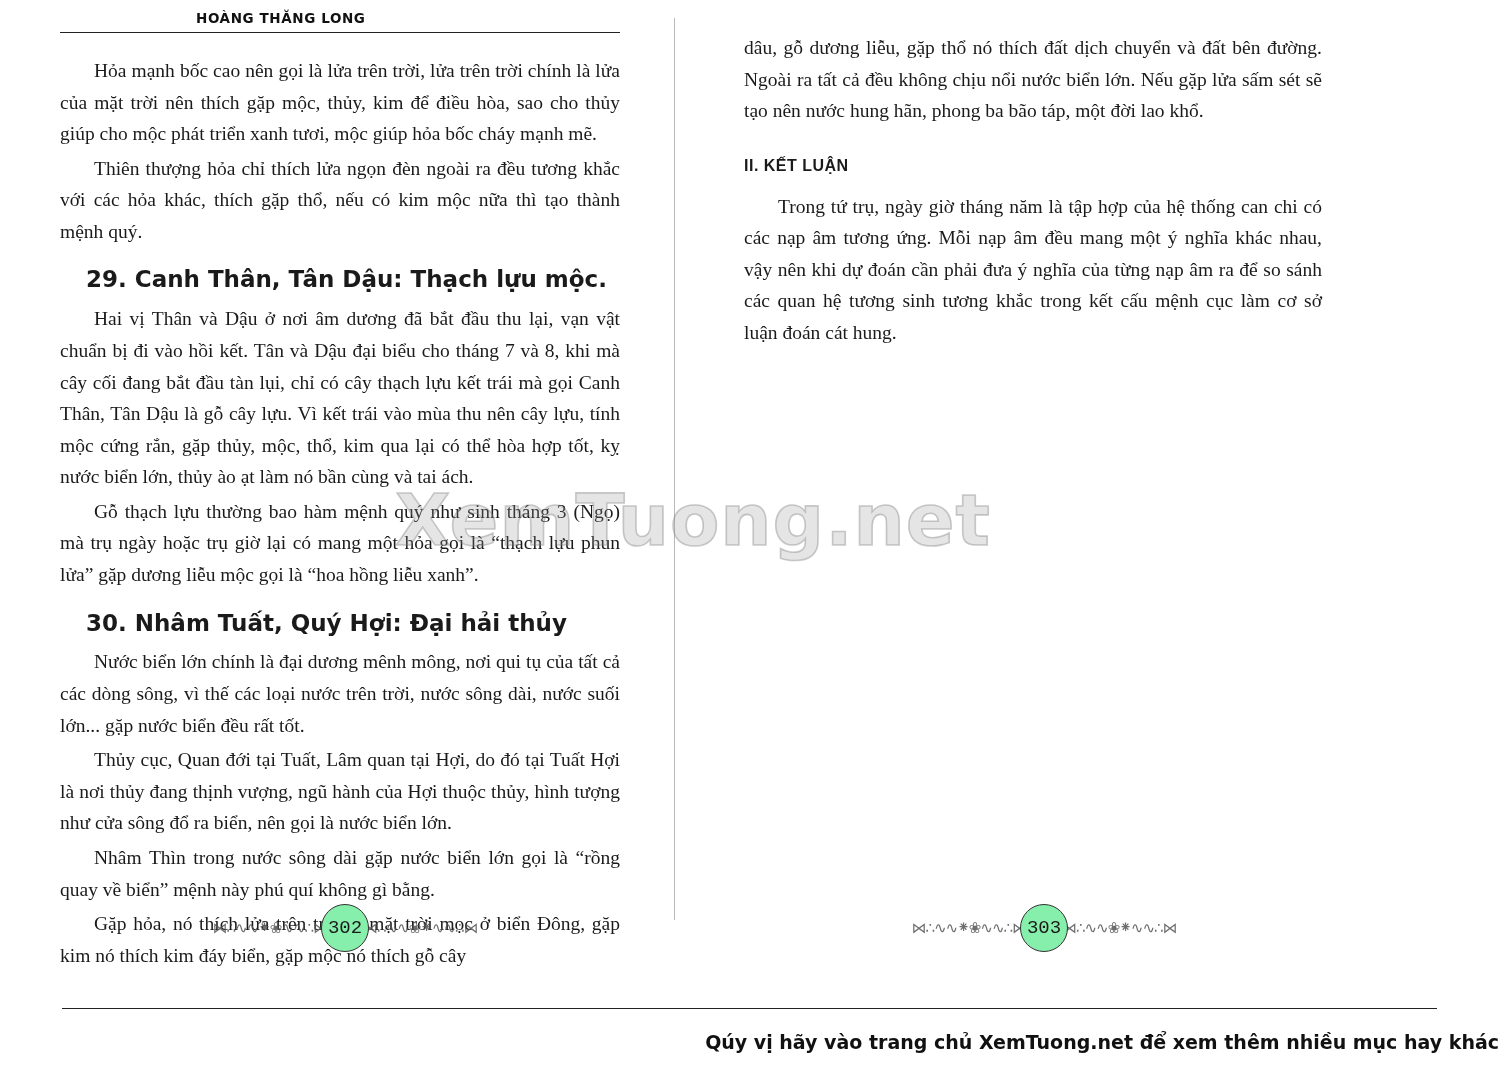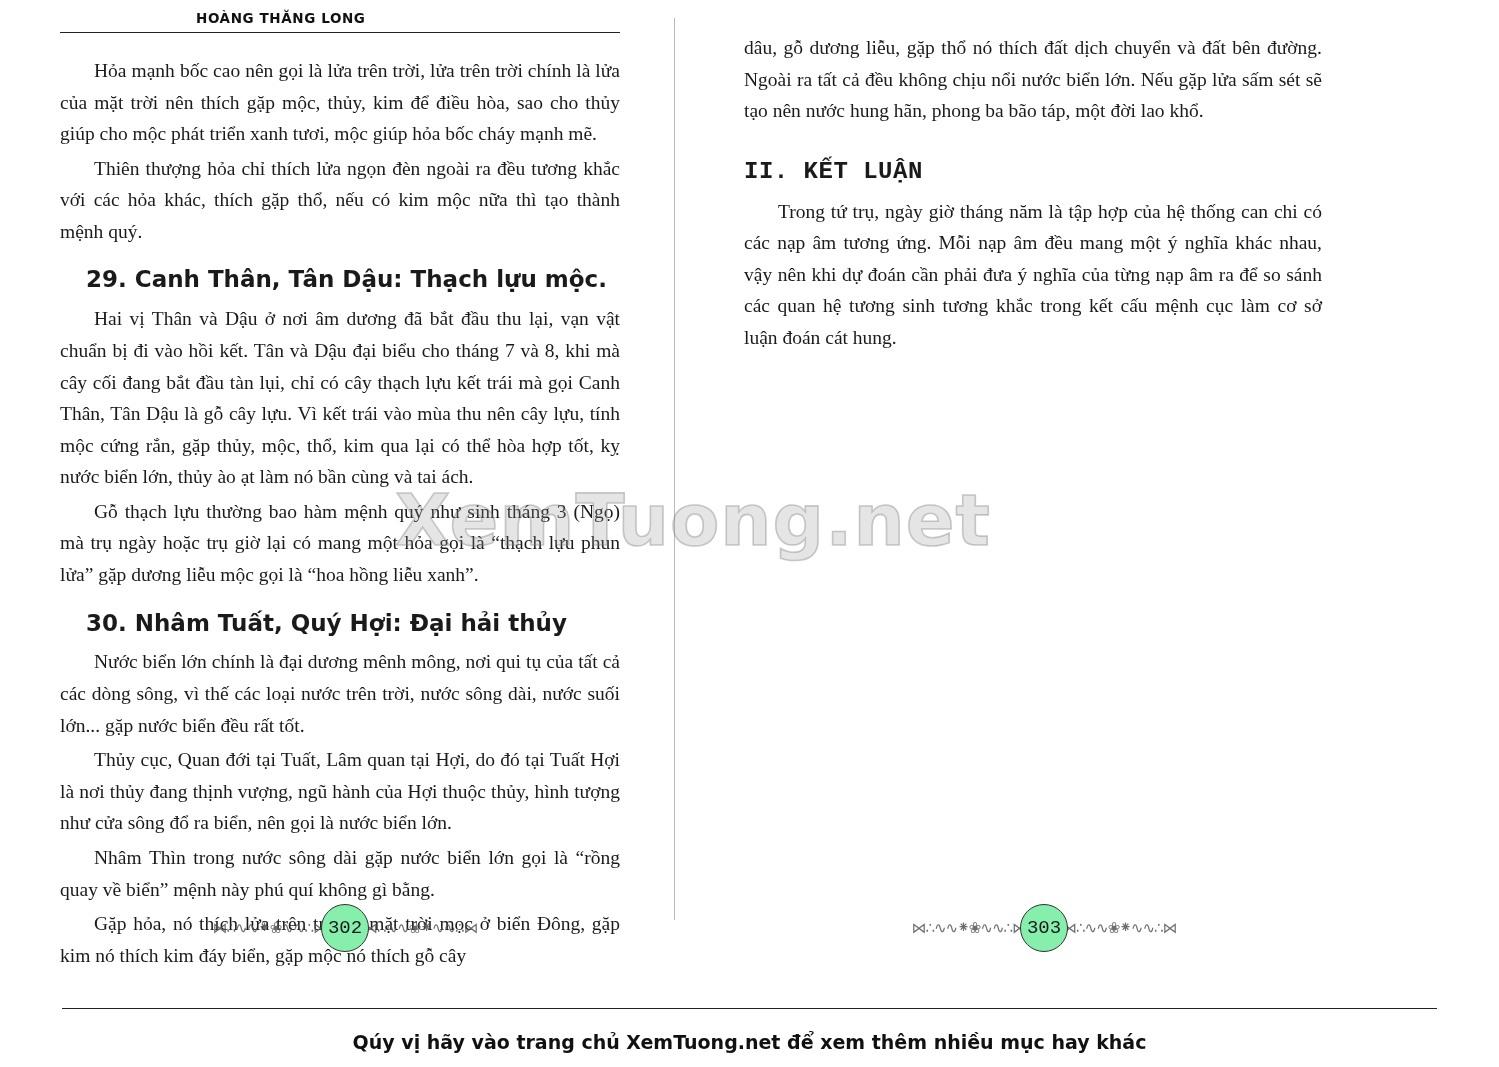--- a/index.html
+++ b/index.html
@@ -85,25 +85,25 @@
 
   h2.sec {
     font-family: "DejaVu Sans", sans-serif;
     font-size: 23px;
     font-weight: bold;
     margin: 18px 0 8px 26px;
     text-indent: 0;
     line-height: 1.3;
   }
   h2.sec2 {
-    font-family: Liberation Mono, monospace;
-    font-size: 24px;
+    font-family: Liberation Sans, sans-serif;
+    font-size: 16px;
     font-weight: bold;
     letter-spacing: .5px;
-    margin: 26px 0 4px 0;
+    margin: 26px 0 12px 0;
     text-indent: 0;
   }
 
   
   .folio {
     position: absolute;
     bottom: 58px;
     width: 100%;
     display: flex;
     justify-content: center;
@@ -137,21 +137,21 @@
     position: absolute;
     left: 62px; right: 62px;
     bottom: 58px;
     height: 1.4px;
     background: #222;
   }
   .footer-note {
     position: absolute;
     left: 0; right: 0;
     bottom: 14px;
-    text-align: center;
+    text-align: right;
     font-family: "DejaVu Sans", sans-serif;
     font-weight: bold;
     font-size: 19px;
     color: #111;
   }
 
   
   .watermark {
     position: absolute;
     left: 395px;

